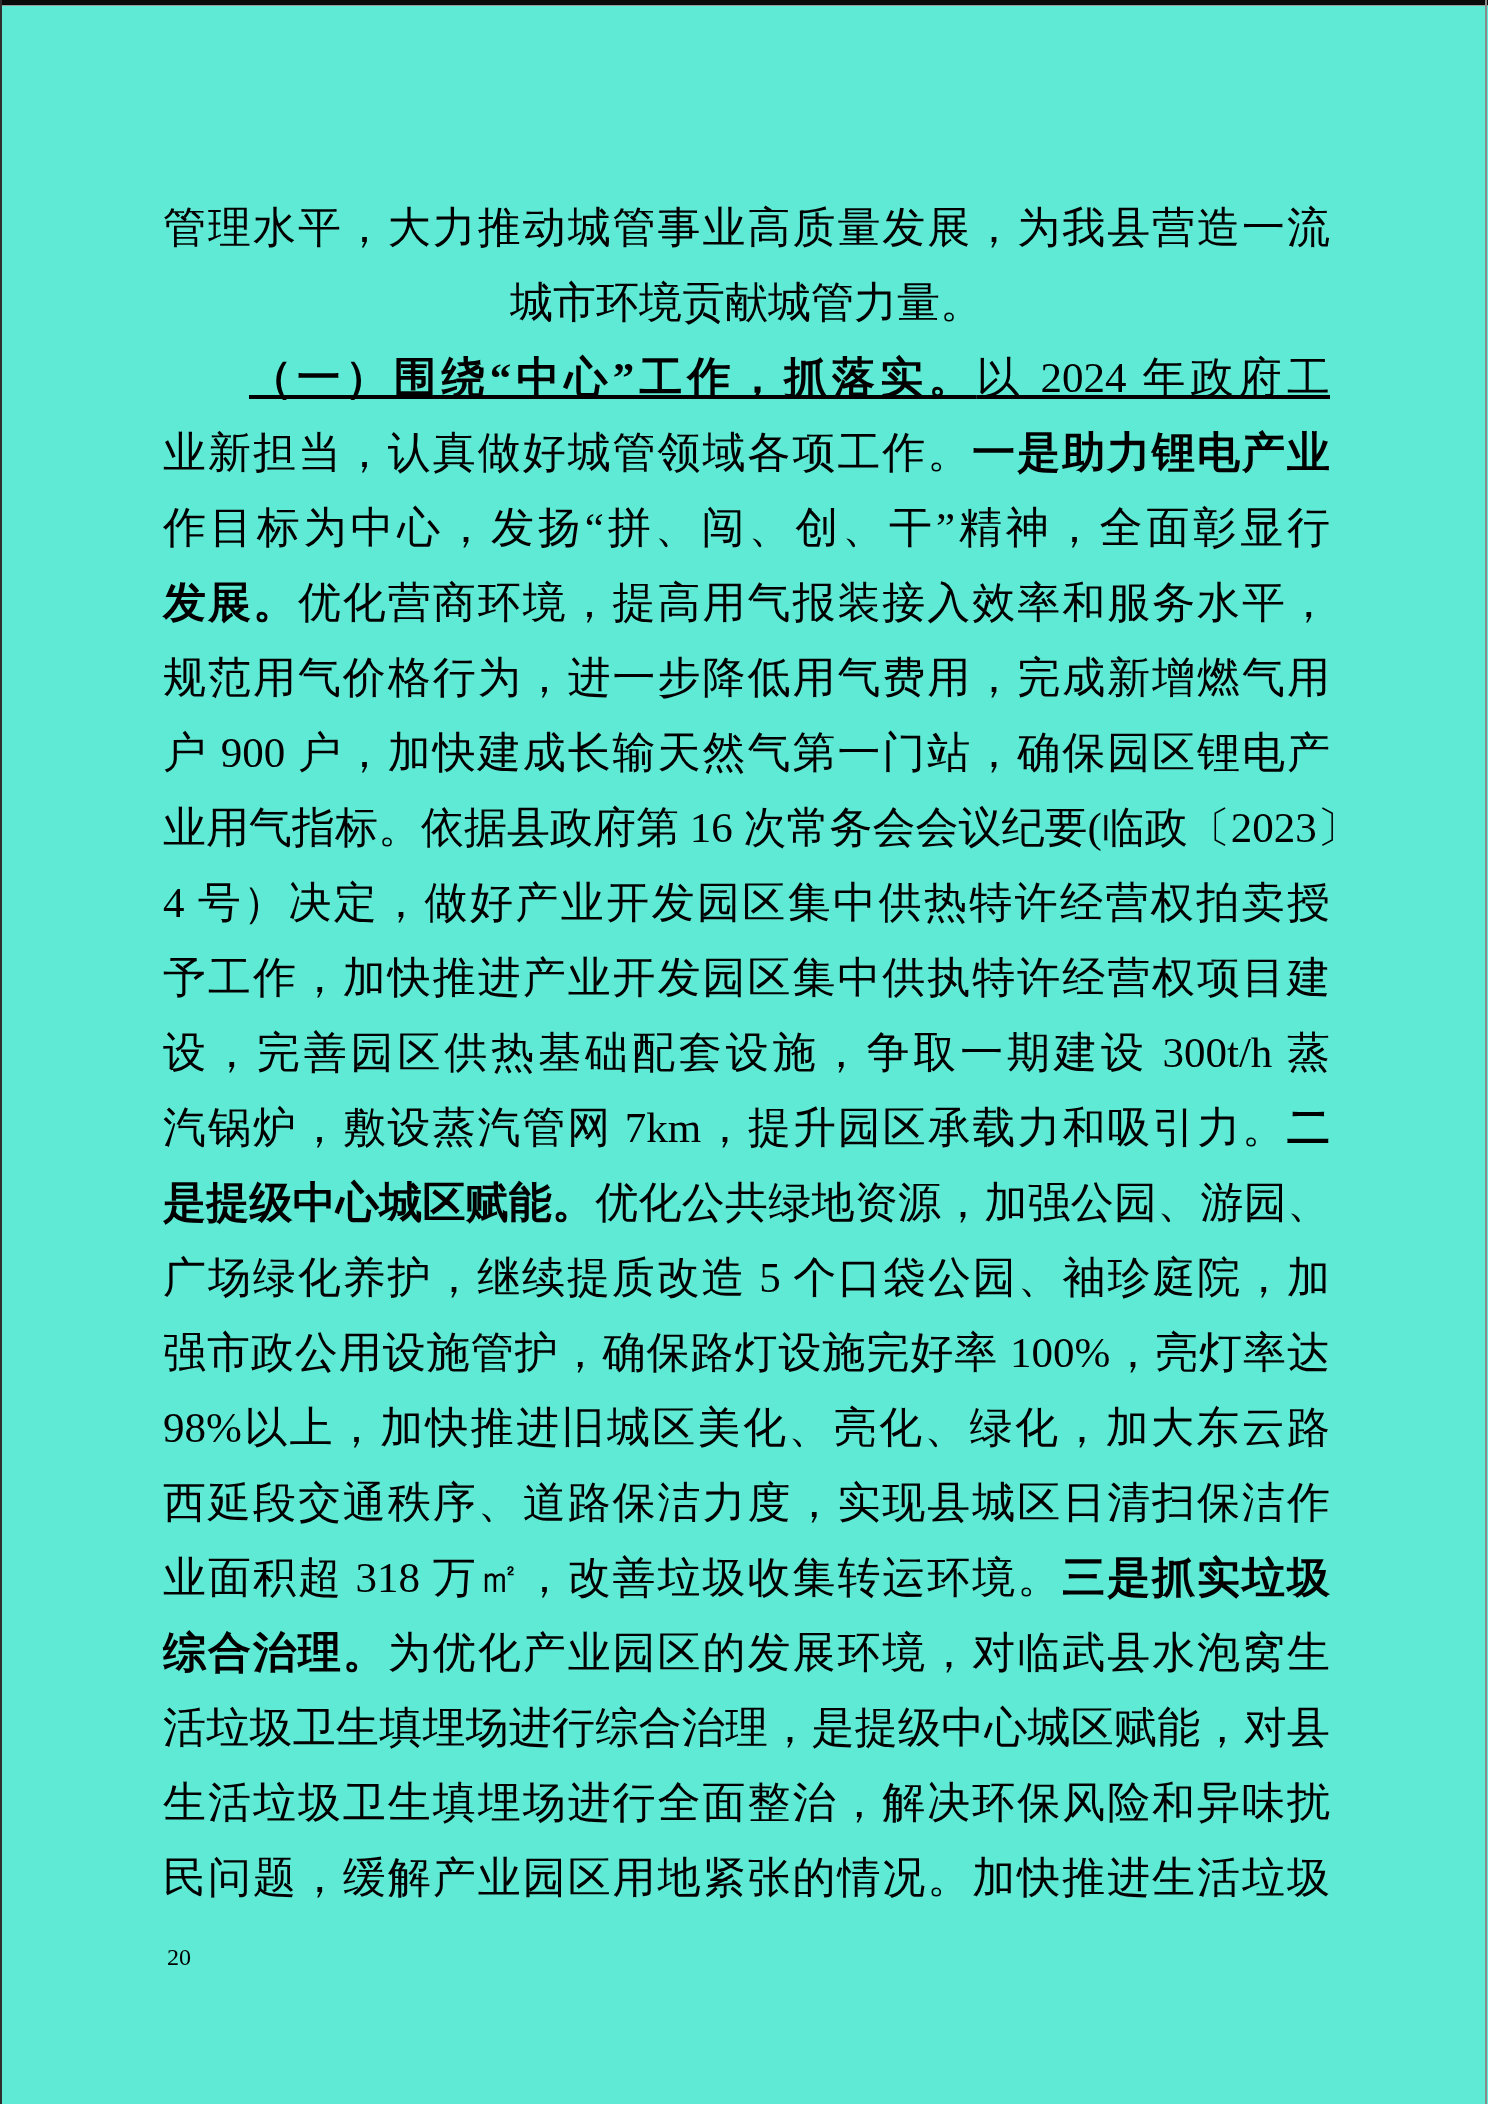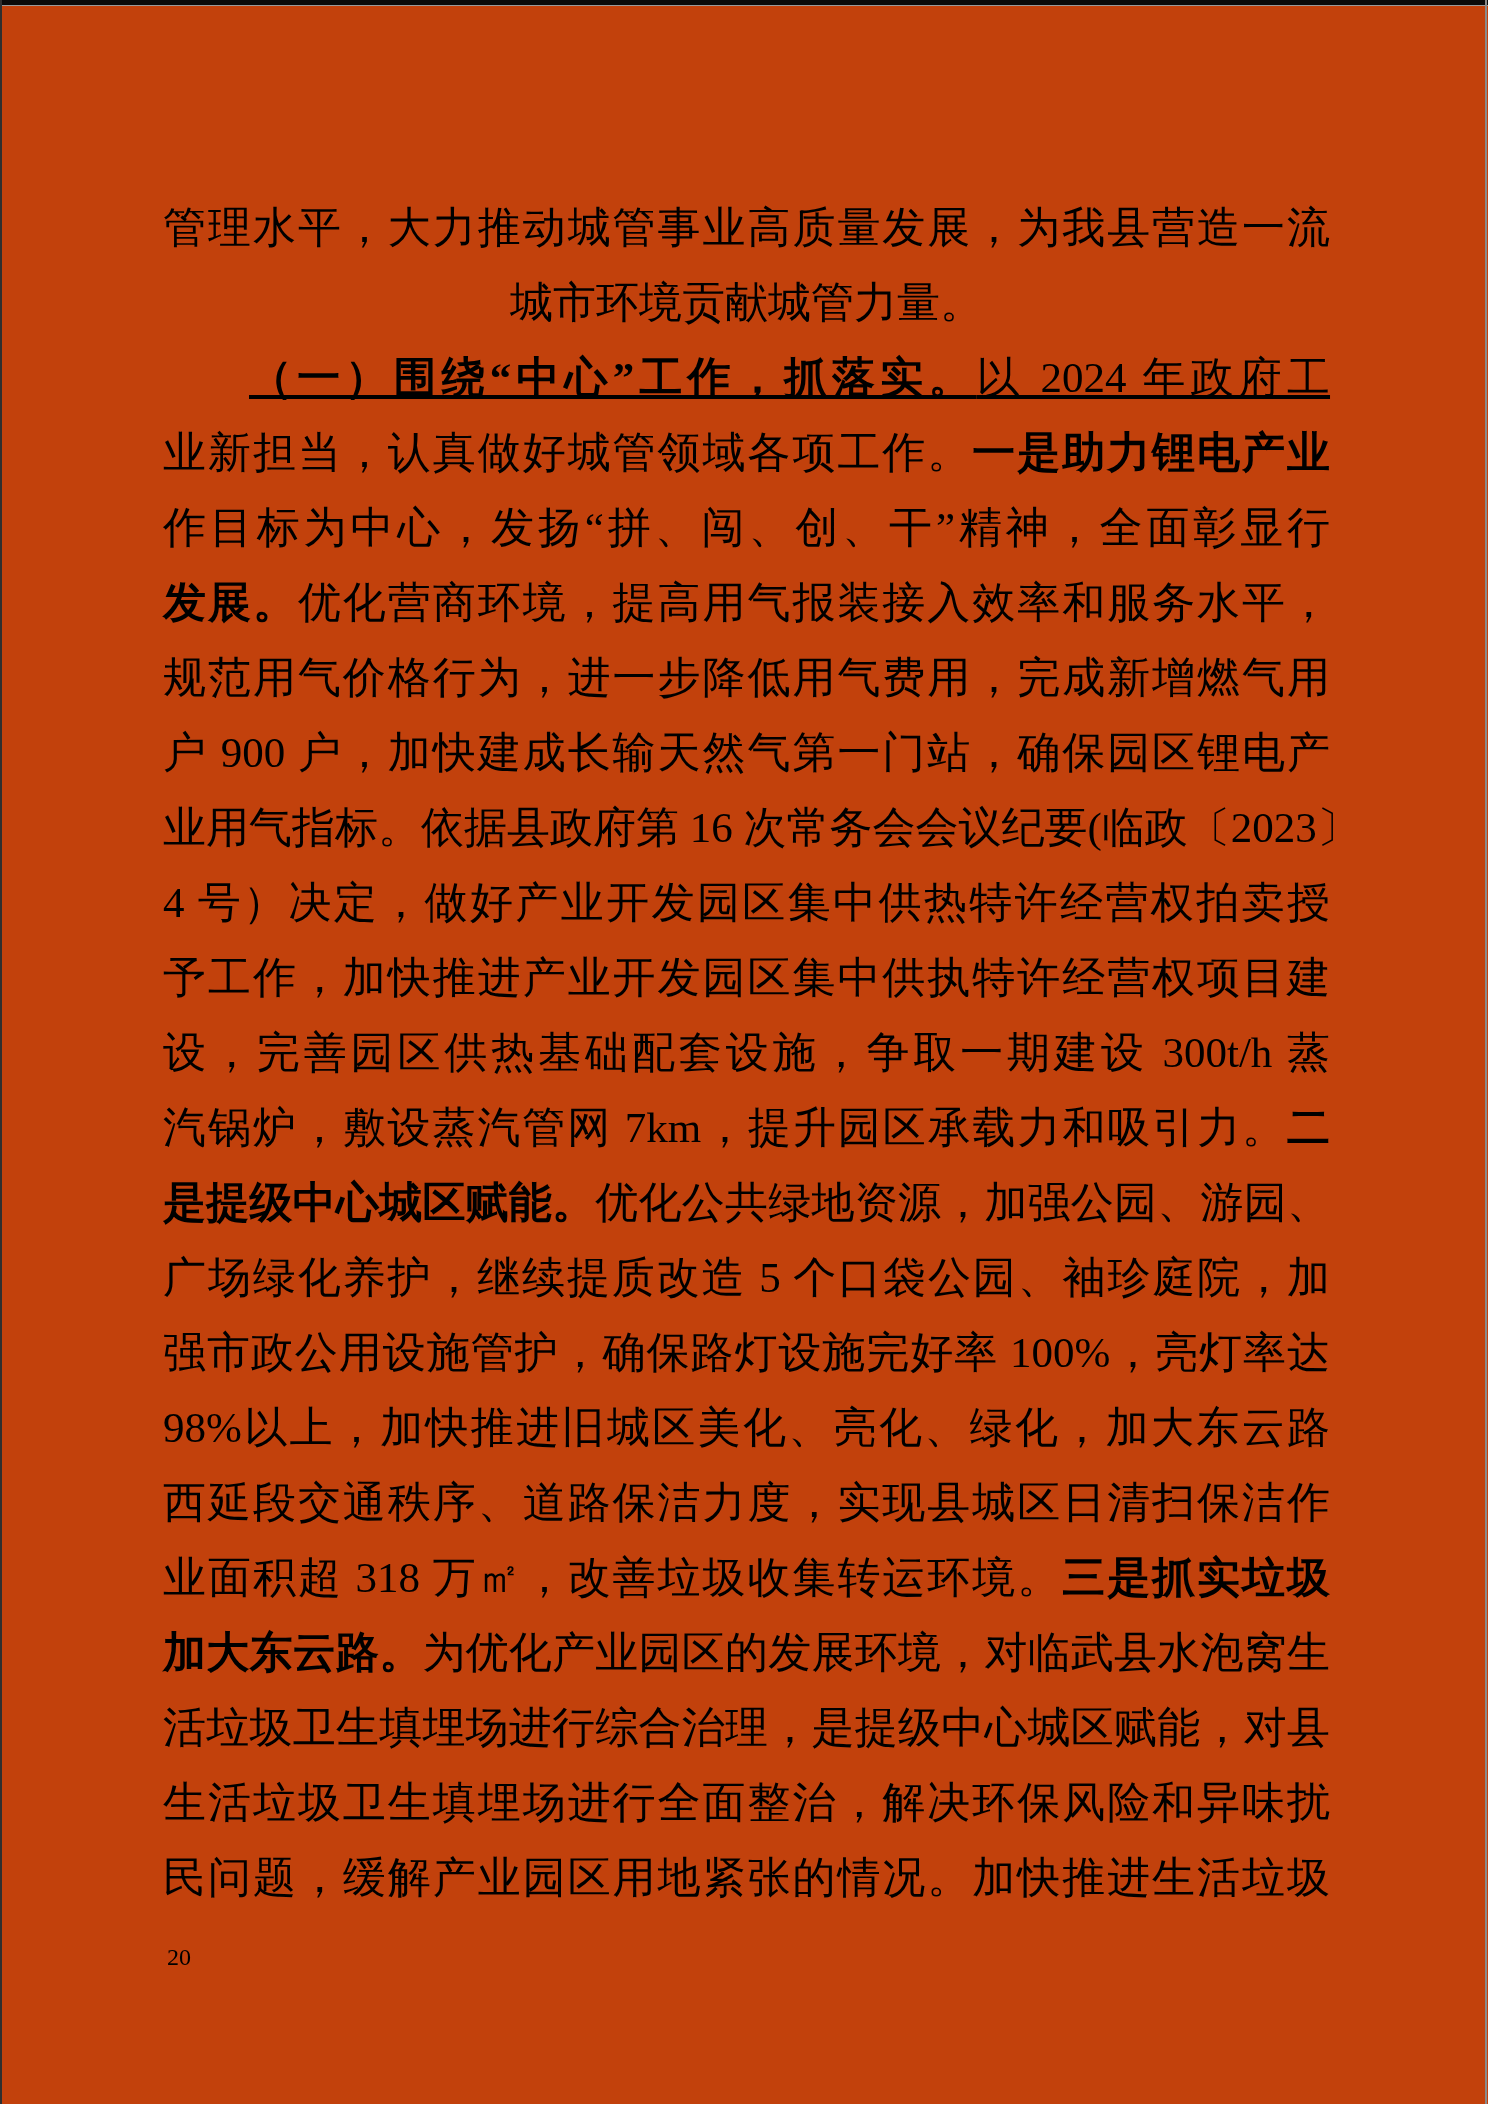--- a/index.html
+++ b/index.html
@@ -4,21 +4,21 @@
 <style>
   html, body {
     margin: 0;
     padding: 0;
     background: #ffffff;
   }
   .page {
     position: relative;
     width: 1488px;
     height: 2104px;
-    background: #c2410c;
+    background: #5eead4;
     overflow: hidden;
     font-family: "Liberation Serif", "DejaVu Serif", serif;
     color: #000000;
   }
   
   .scan-bar-top {
     position: absolute;
     top: 0; left: 0;
     width: 100%;
     height: 5px;
@@ -95,20 +95,20 @@
       <div class="line just"><span class="">4 号）决定，做好产业开发园区集中供热特许经营权拍卖授</span></div>
       <div class="line just"><span class="">予工作，加快推进产业开发园区集中供执特许经营权项目建</span></div>
       <div class="line just"><span class="">设，完善园区供热基础配套设施，争取一期建设 300t/h 蒸</span></div>
       <div class="line just"><span class="">汽锅炉，敷设蒸汽管网 7km，提升园区承载力和吸引力。</span><span class="bold">二</span></div>
       <div class="line just"><span class="bold">是提级中心城区赋能。</span><span class="">优化公共绿地资源，加强公园、游园、</span></div>
       <div class="line just"><span class="">广场绿化养护，继续提质改造 5 个口袋公园、袖珍庭院，加</span></div>
       <div class="line just"><span class="">强市政公用设施管护，确保路灯设施完好率 100%，亮灯率达</span></div>
       <div class="line just"><span class="">98%以上，加快推进旧城区美化、亮化、绿化，加大东云路</span></div>
       <div class="line just"><span class="">西延段交通秩序、道路保洁力度，实现县城区日清扫保洁作</span></div>
       <div class="line just"><span class="">业面积超 318 万㎡，改善垃圾收集转运环境。</span><span class="bold">三是抓实垃圾</span></div>
-      <div class="line just"><span class="bold">加大东云路。</span><span class="">为优化产业园区的发展环境，对临武县水泡窝生</span></div>
+      <div class="line just"><span class="bold">综合治理。</span><span class="">为优化产业园区的发展环境，对临武县水泡窝生</span></div>
       <div class="line just"><span class="">活垃圾卫生填埋场进行综合治理，是提级中心城区赋能，对县</span></div>
       <div class="line just"><span class="">生活垃圾卫生填埋场进行全面整治，解决环保风险和异味扰</span></div>
       <div class="line just"><span class="">民问题，缓解产业园区用地紧张的情况。加快推进生活垃圾</span></div>
     </div>
 
   <div class="page-number">20</div>
 </div>
 
 </body></html>

